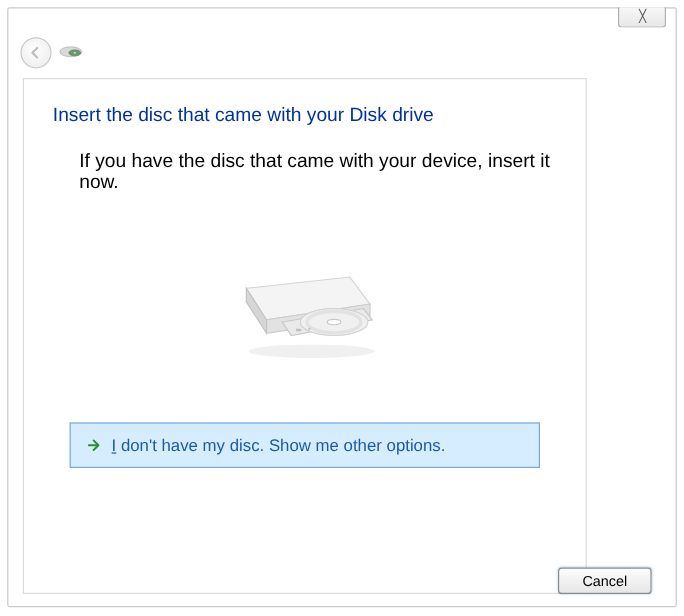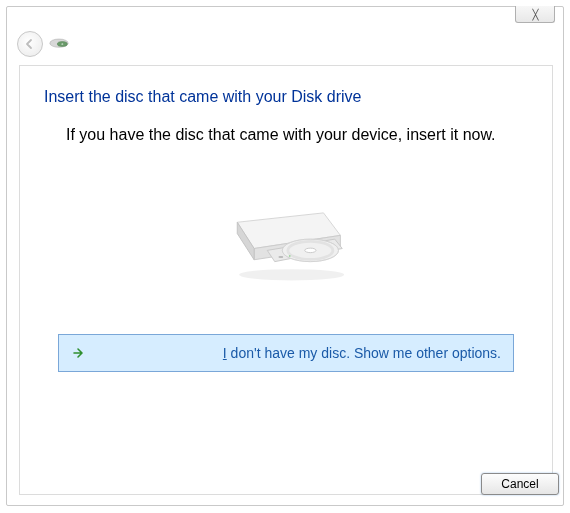--- a/index.html
+++ b/index.html
@@ -64,21 +64,21 @@
     .back-btn svg { width: 12px; height: 12px; }
     .drive-icon {
       width: 20px;
       height: 14px;
       position: relative;
     }
     .inner {
       position: absolute;
       left: 12px;
       top: 58px;
-      width: 534px;
+      width: 470px;
       height: 430px;
       border: 1px solid #dcdcdc;
       background: #fff;
       padding: 22px 24px;
     }
     .heading {
       color: #003399;
       font-size: 16px;
       font-weight: 400;
       margin-bottom: 20px;
@@ -100,33 +100,32 @@
       margin: 0 14px;
       border: 1px solid #7aa7d8;
       background: #d6edff;
       padding: 10px 12px;
       display: flex;
       align-items: center;
       gap: 8px;
       color: #1a5aa8;
       font-size: 14px;
       cursor: pointer;
-      justify-content: space-between;
     }
     .option-link .arrow {
       width: 14px;
       height: 14px;
       display: flex;
       align-items: center;
       justify-content: center;
     }
     .option-link .u { text-decoration: underline; }
     .footer {
       position: absolute;
-      right: 4px;
+      right: 20px;
       bottom: 10px;
       text-decoration: underline;
     }
     .cancel-btn {
       width: 78px;
       height: 22px;
       border: 1px solid #8a8a8a;
       border-radius: 3px;
       background: linear-gradient(#fdfdfd, #e6e6e6);
       font-size: 12px;

